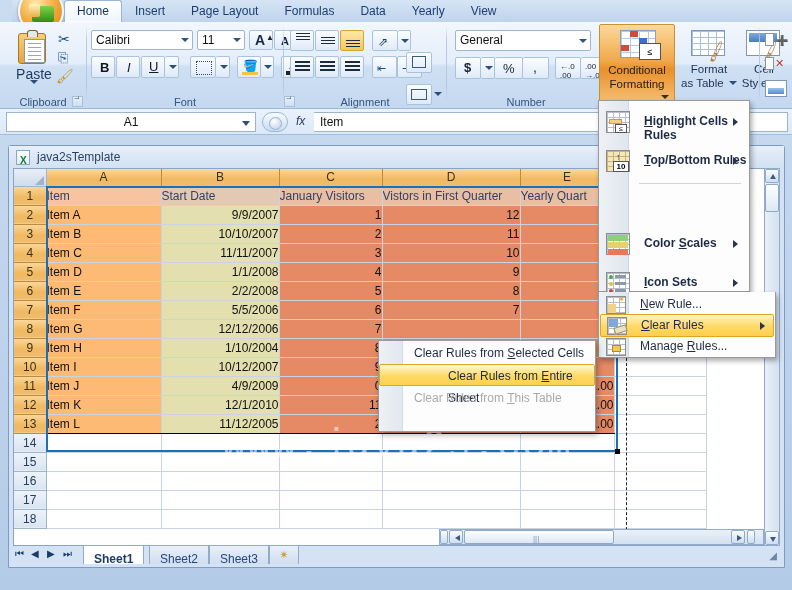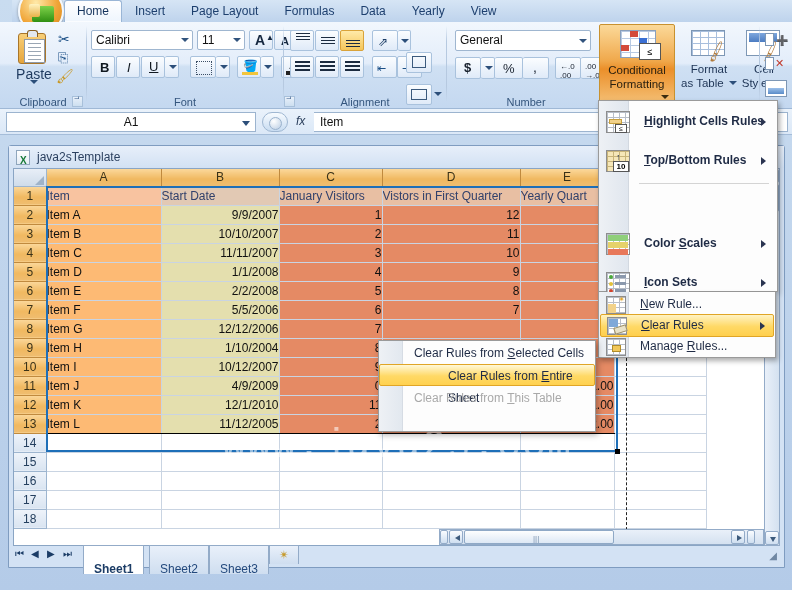--- a/index.html
+++ b/index.html
@@ -139,26 +139,26 @@
   .sbtn { position:absolute; background:linear-gradient(#fafcff,#cedef0);
     border:1px solid #93abc8; border-radius:2px; }
   .sthumb { position:absolute; background:linear-gradient(#fdfefe,#dde8f5);
     border:1px solid #8fa9c6; border-radius:2px; }
 
   
   .tabbar { position:absolute; left:4px; bottom:3px; width:420px; height:19px; }
   .navbtns { position:absolute; left:2px; top:2px; width:62px; height:15px;
     font-size:10px; color:#1b3c66; }
   .shtab { position:absolute; top:0; height:19px; line-height:19px; font-size:12px;
-    padding:14px 10px; color:#23497d; background:linear-gradient(#e9f0fa,#cfdef0);
+    padding:4px 10px; color:#23497d; background:linear-gradient(#e9f0fa,#cfdef0);
     border:1px solid #93abc8; border-bottom:none; transform:skewX(0deg); }
   .shtab.active { background:#fff; font-weight:bold; color:#1b3c66; }
 
   
-  .cfmenu { position:absolute; left:598px; top:100px; width:180px; height:192px;
+  .cfmenu { position:absolute; left:598px; top:100px; width:152px; height:192px;
     background:#fdfdfd; border:1px solid #9a9a9a; box-shadow:2px 3px 5px rgba(0,0,0,.32); }
   .cfmenu2 { position:absolute; left:598px; top:292px; width:178px; height:66px;
     background:#fdfdfd; border:1px solid #9a9a9a; border-top:none;
     box-shadow:2px 3px 5px rgba(0,0,0,.32); }
   .mgutter { position:absolute; left:0; top:0; bottom:0; width:30px;
     background:linear-gradient(90deg,#eef1f5,#e0e6ee); border-right:1px solid #d2d8e0; }
   .mitem { position:absolute; left:1px; right:1px; height:38px; cursor:default; }
   .mitem .mlabel { position:absolute; left:44px; top:50%; margin-top:-8px; font-size:12px;
     color:#1f2b45; font-weight:bold; }
   .mitem .marrow { position:absolute; right:10px; top:50%; margin-top:-4px; width:0;height:0;

